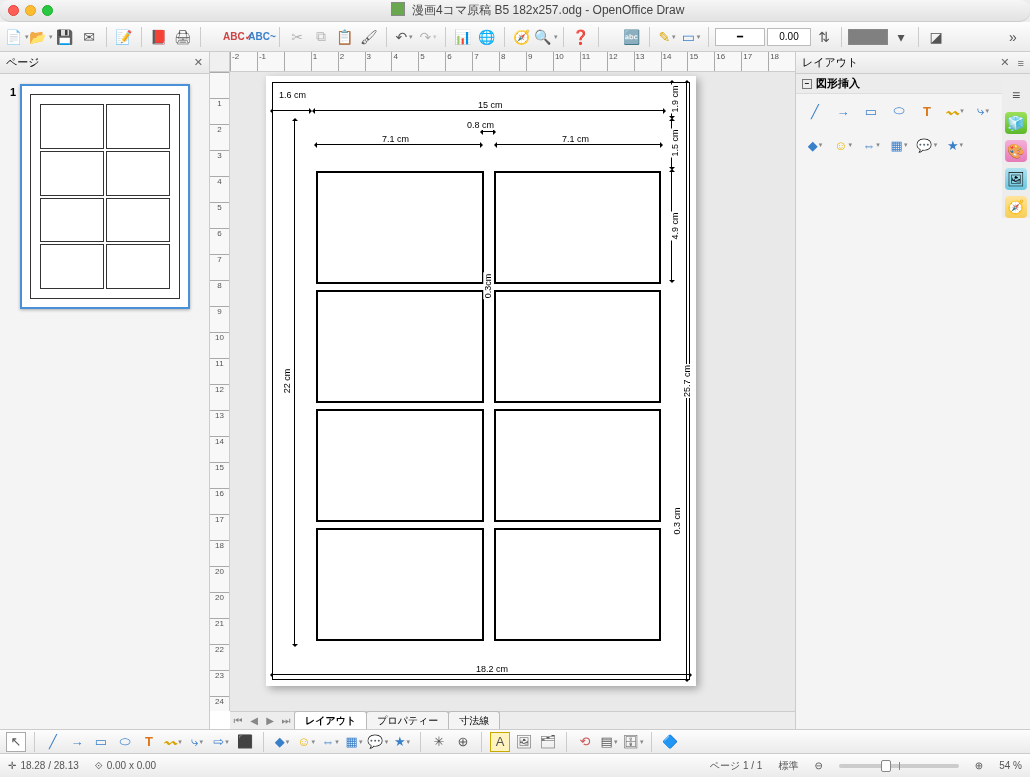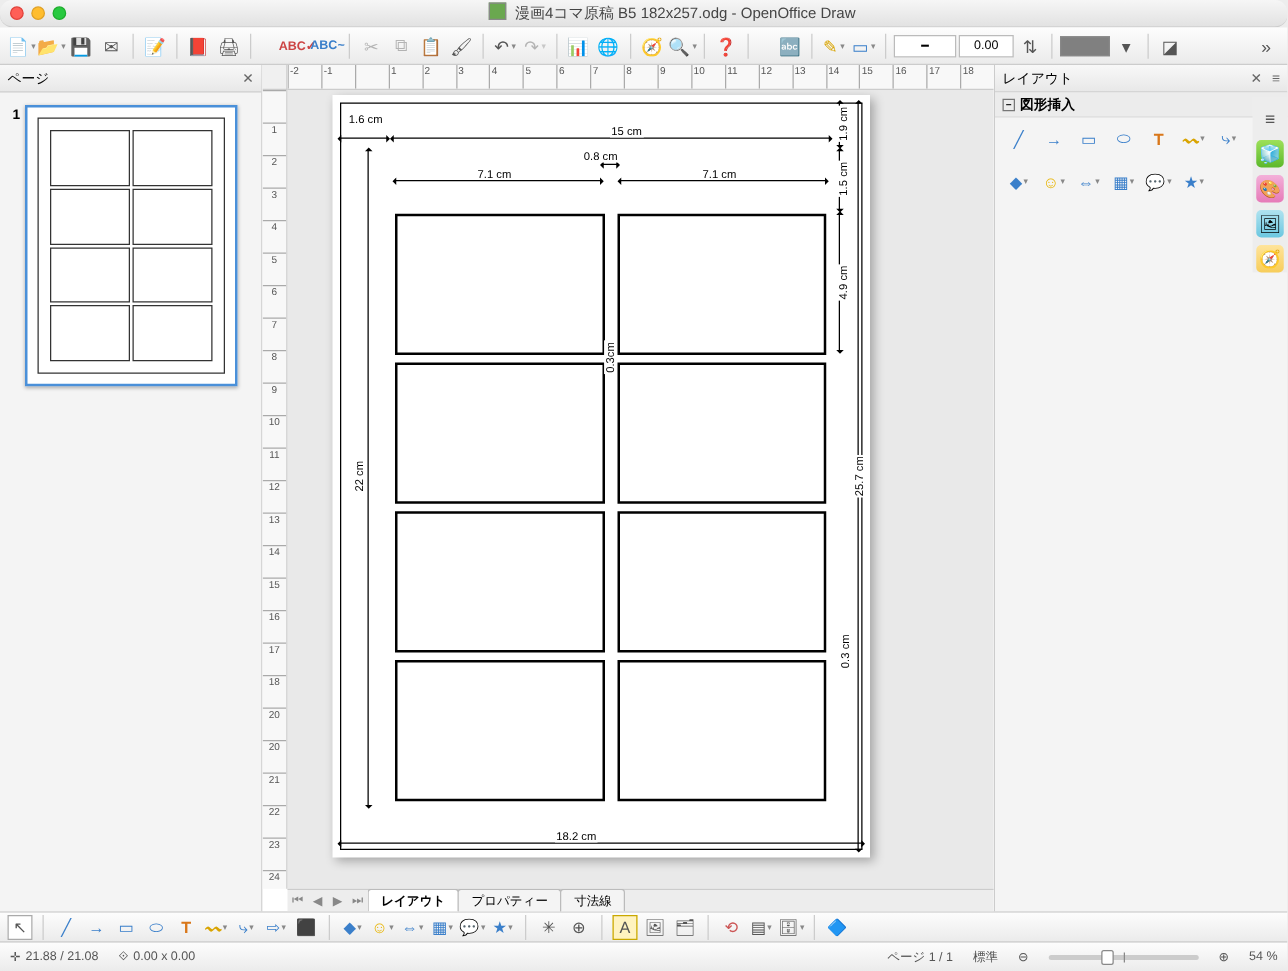--- a/index.html
+++ b/index.html
@@ -254,33 +254,33 @@
           <div class="cell"></div>
           <div class="cell"></div>
         </div>
 
         <div class="dims">
 
           <div class="dline arrow-l arrow-r" style="top:34px; left:6px; width:38px; height:1px;"></div>
           <div class="dimlabel" style="top:14px; left:12px;">1.6 cm</div>
 
           <div class="dline arrow-l arrow-r" style="top:34px; left:48px; width:350px; height:1px;"></div>
-          <div class="dimlabel" style="top:24px; left:222px;">15 cm</div>
+          <div class="dimlabel" style="top:24px; left:211px;">15 cm</div>
 
           <div class="dline arrow-l arrow-r" style="top:68px; left:50px; width:165px; height:1px;"></div>
           <div class="dimlabel" style="top:58px; left:115px;">7.1 cm</div>
 
           <div class="dline arrow-l arrow-r" style="top:55px; left:216px; width:12px; height:1px;"></div>
           <div class="dimlabel" style="top:44px; left:200px;">0.8 cm</div>
 
           <div class="dline arrow-l arrow-r" style="top:68px; left:230px; width:165px; height:1px;"></div>
           <div class="dimlabel" style="top:58px; left:295px;">7.1 cm</div>
 
           <div class="dline arrow-l arrow-r" style="top:598px; left:6px; width:418px; height:1px;"></div>
-          <div class="dimlabel" style="top:588px; left:178px;">18.2 cm</div>
+          <div class="dimlabel" style="top:588px; left:209px;">18.2 cm</div>
 
           <div class="dline arrow-u arrow-d" style="top:44px; left:28px; width:1px; height:525px;"></div>
           <div class="dimlabel" style="top:300px; left:8px; transform:rotate(-90deg);">22 cm</div>
 
           <div class="dline arrow-u arrow-d" style="top:6px; left:420px; width:1px; height:598px;"></div>
           <div class="dimlabel" style="top:300px; left:404px; transform:rotate(-90deg);">25.7 cm</div>
 
           <div class="dline arrow-u arrow-d" style="top:6px; left:405px; width:1px; height:35px;"></div>
           <div class="dimlabel" style="top:18px; left:394px; transform:rotate(-90deg);">1.9 cm</div>
 
@@ -378,21 +378,21 @@
   <span class="btbtn" style="color:#cc5555;">⟲</span>
   <span class="btbtn dd">▤</span>
   <span class="btbtn dd">🗄</span>
   <span class="sep"></span>
   <span class="btbtn">🔷</span>
 </div>
 
 <div class="statusbar">
   <div class="seg">
     <span>✛</span>
-    <span>21.88 / 21.08</span>
+    <span>18.28 / 28.13</span>
   </div>
   <div class="seg">
     <span>⟐</span>
     <span>0.00 x 0.00</span>
   </div>
   <div class="fill"></div>
   <div class="seg">ページ 1 / 1</div>
   <div class="seg">標準</div>
   <div class="seg">⊖</div>
   <div class="zoom-slider">

